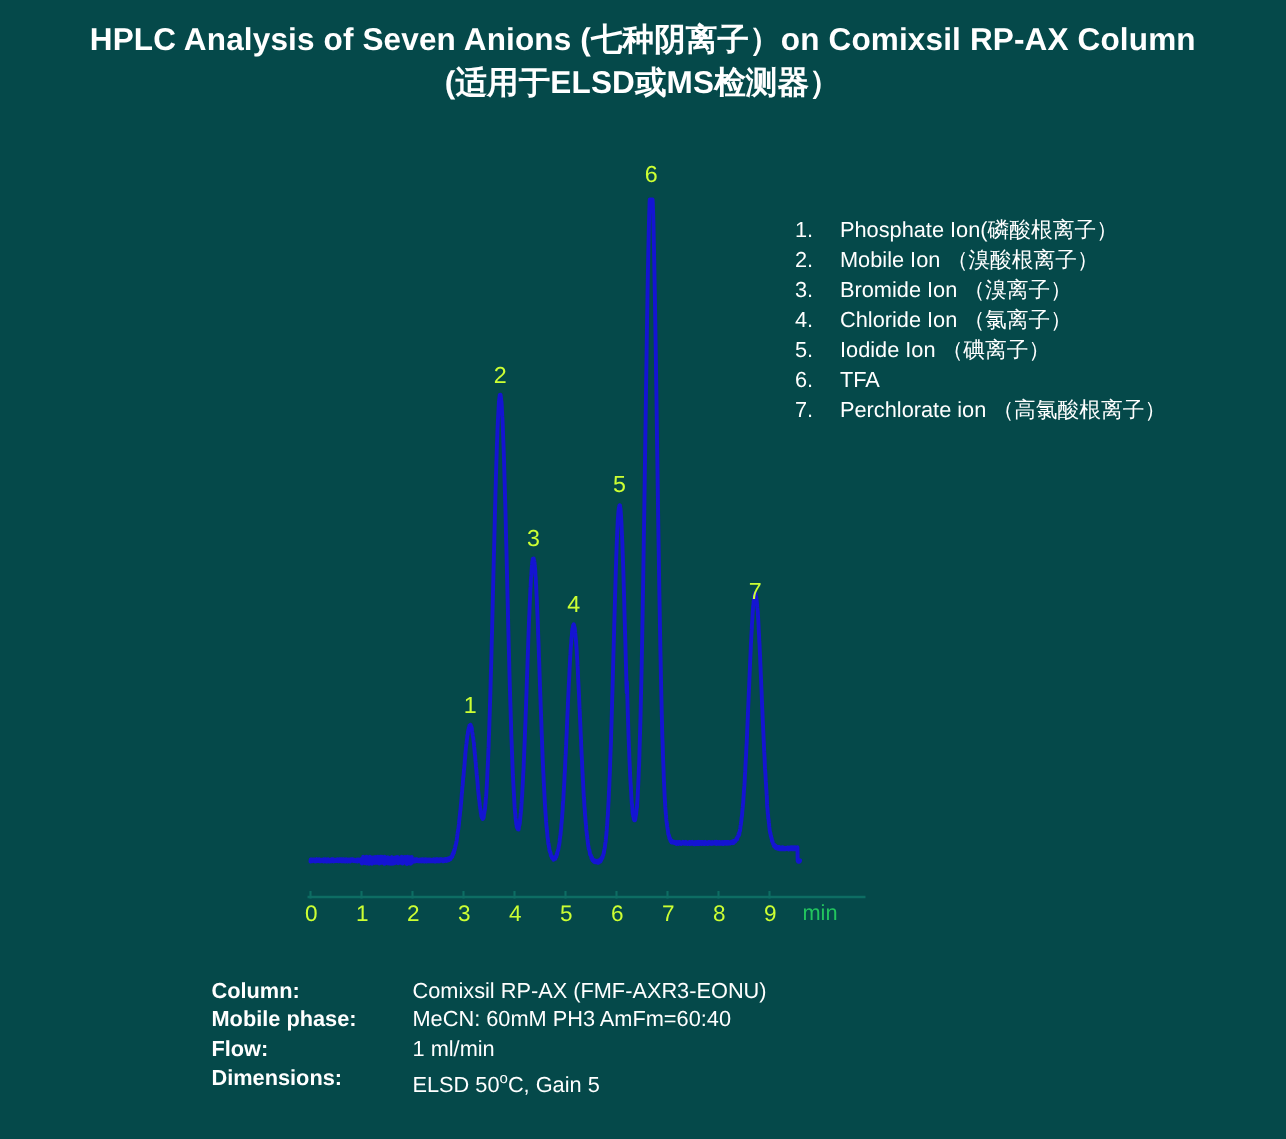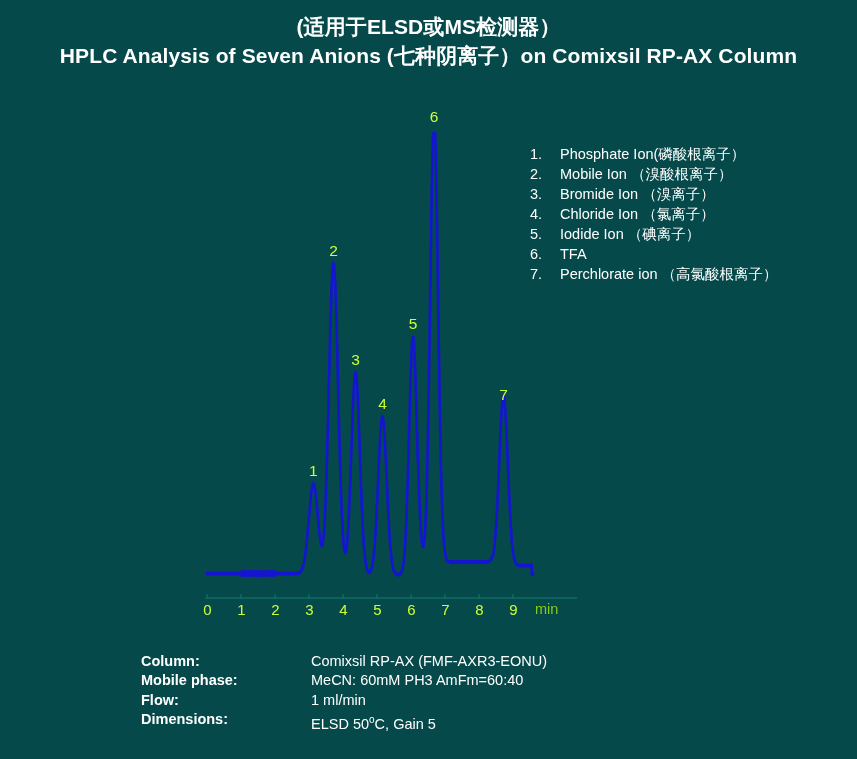--- a/index.html
+++ b/index.html
@@ -81,21 +81,21 @@
     position: absolute;
     top: 0;
     transform: translateX(-50%);
     text-align: center;
     white-space: nowrap;
   }
   .axis-unit {
     position: absolute;
     top: 0;
     left: 340px;
-    color: #84cc16;
+    color: #22c55e;
     font-size: 14.5px;
     white-space: nowrap;
   }
 
   .peak-label {
     position: absolute;
     color: #ccff33;
     font-size: 15.5px;
     transform: translateX(-50%);
     white-space: nowrap;
@@ -103,37 +103,37 @@
 
   
   .method {
     position: absolute;
     left: 141px;
     top: 652px;
     color: #ffffff;
     font-size: 14.5px;
     line-height: 19.4px;
   }
-  .method-row { display: flex; white-space: nowrap; gap: 12px; }
+  .method-row { display: flex; white-space: nowrap; }
   .method-key {
     width: 134px;
     flex: none;
     font-weight: bold;
   }
-  .method-val { flex: 1 1 auto; margin-left: 24px; }
+  .method-val { flex: 1 1 auto; }
   .sup { font-size: 10px; vertical-align: super; }
 </style>
 </head>
 <body>
 
 <div id="slide">
 
   <div class="title-block">
+    <span class="title-line">HPLC Analysis  of Seven Anions (七种阴离子）on Comixsil RP-AX Column</span>
     <span class="title-line">(适用于ELSD或MS检测器）</span>
-    <span class="title-line">HPLC Analysis  of Seven Anions (七种阴离子）on Comixsil RP-AX Column</span>
   </div>
 
   <div class="legend" id="legend">
       <div class="legend-row">
         <span class="legend-num">1.</span>
         <span class="legend-label">Phosphate Ion(磷酸根离子）</span>
       </div>
       <div class="legend-row">
         <span class="legend-num">2.</span>
         <span class="legend-label">Mobile Ion （溴酸根离子）</span>

